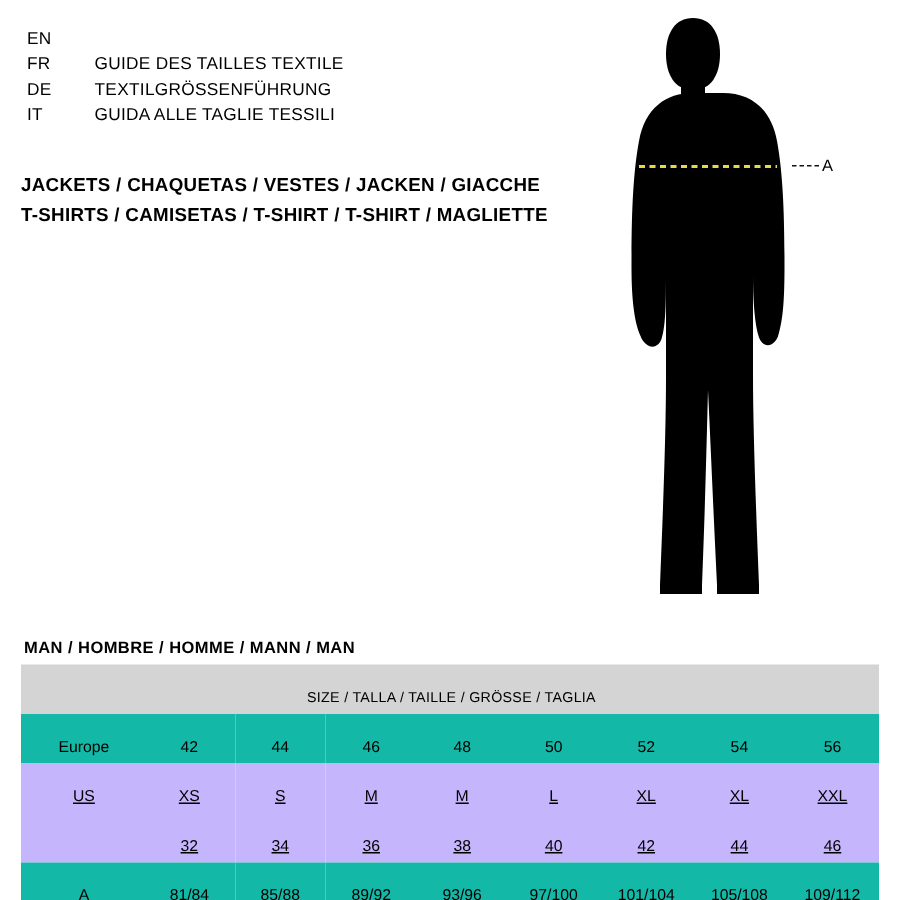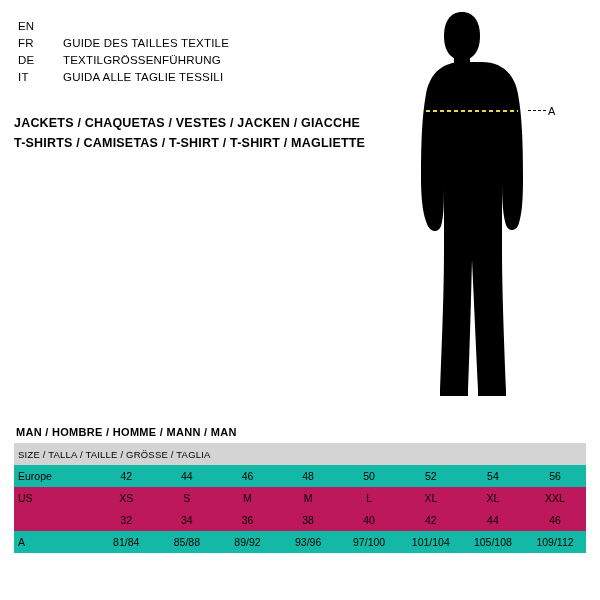--- a/index.html
+++ b/index.html
@@ -94,31 +94,33 @@
   }
   table.size-table {
     position: absolute;
     left: 14px;
     top: 443px;
     width: 572px;
     border-collapse: collapse;
     font-size: 10.5px;
   }
   table.size-table td {
-    padding: 3px 2px 3px 2px;
+    padding: 14px 2px 3px 2px;
     height: 16px;
     vertical-align: middle;
+    text-align: center;
   }
   .row-head td {
     background: #d4d4d4;
     font-size: 9.5px;
     letter-spacing: 0.2px;
   }
   .row-shaded td {
-    background: #be185d;
+    background: #c4b5fd;
+    text-decoration: underline;
   }
   .row-plain td {
     background: #14b8a6;
   }
   .col-label {
     width: 82px;
     padding-left: 4px !important;
     text-align: left;
   }
   .cell {

